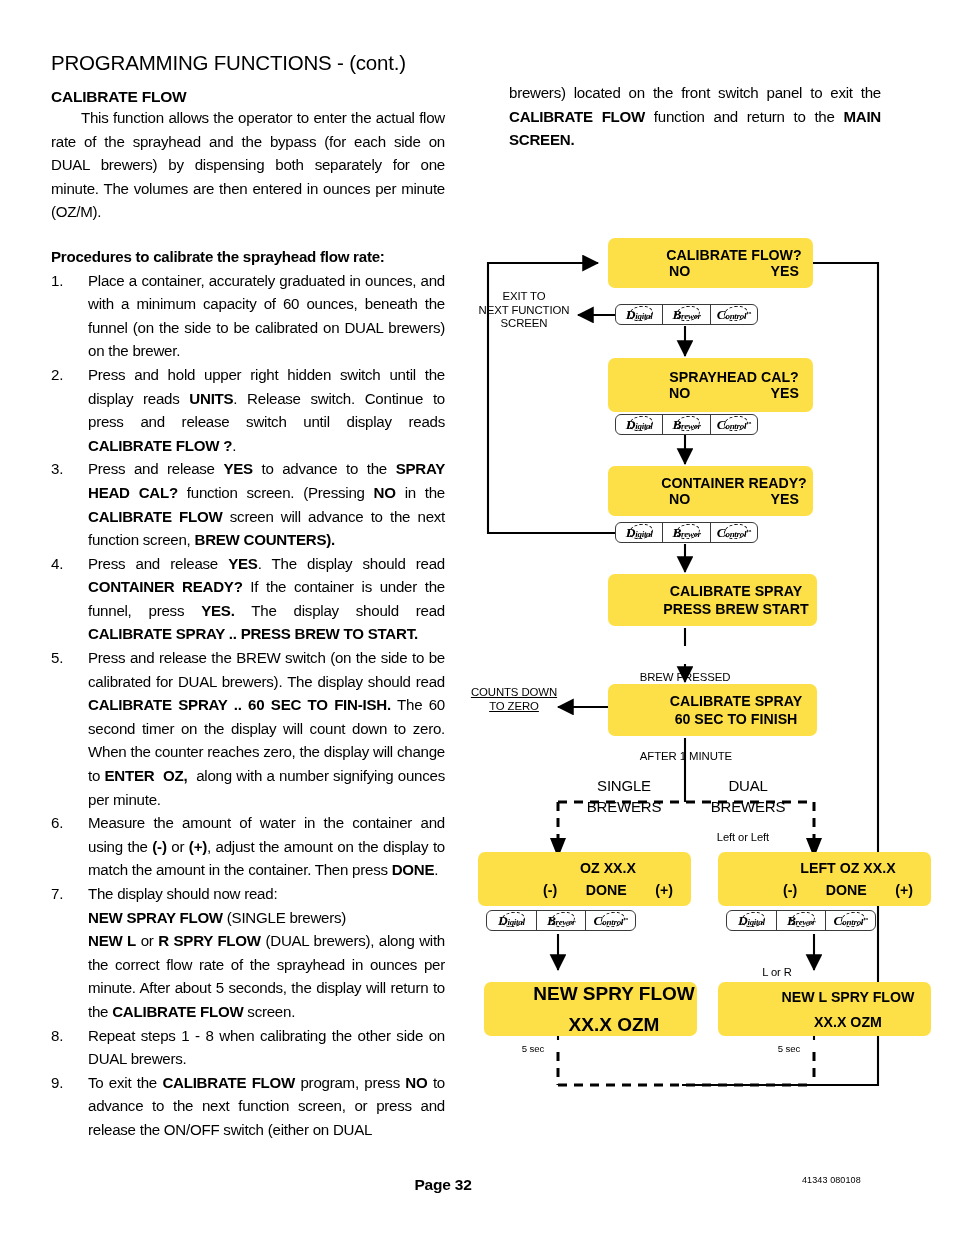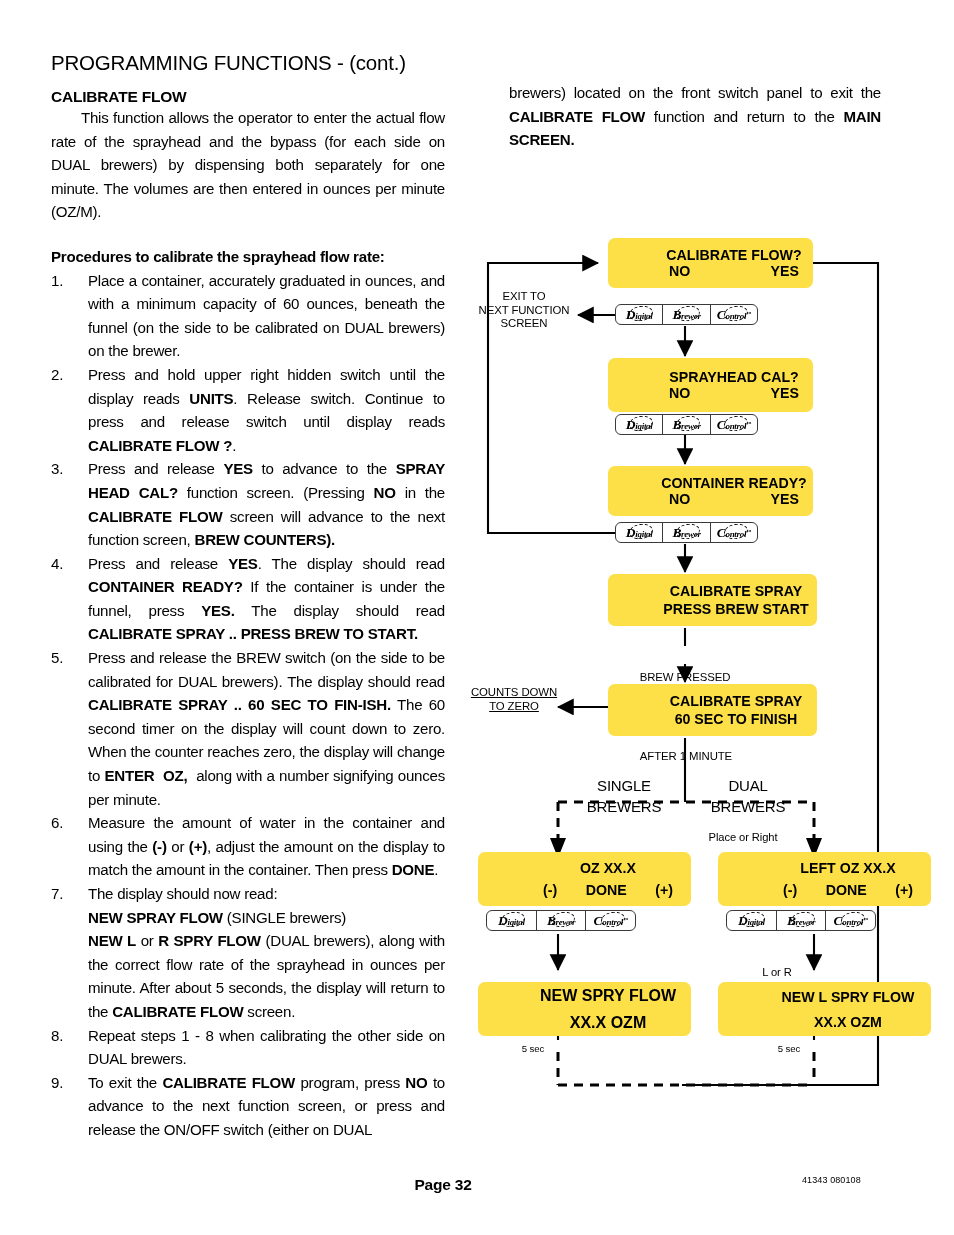--- a/index.html
+++ b/index.html
@@ -332,21 +332,21 @@
       <span>BREWERS</span>
     </div>
     <div class="clabel big" style="left:232px;top:549px;width:92px;">
       <span>DUAL</span>
     </div>
     <div class="clabel big" style="left:222px;top:570px;width:112px;">
       <span>BREWERS</span>
     </div>
 
     <div class="clabel mixed" style="left:218px;top:601px;width:110px;">
-      <span>Place or Right</span>
+      <span>Left or Left</span>
     </div>
 
     <div class="fbox two" style="left:8px;top:622px;width:166px;height:54px;font-size:14.2px;">
       <span class="l1">OZ XX.X</span>
       <span class="row" style="padding:0 18px;margin-top:4px;">
         <span>(-)</span>
         <span>DONE</span>
         <span>(+)</span>
       </span>
     </div>
@@ -387,21 +387,21 @@
       <div class="cell">
         <span class="kp-ell"></span>
         <span class="kp-txt"><span class="big">C</span><span>ontrol</span><span class="tm">™</span></span>
       </div>
     </div>
 
     <div class="clabel mixed" style="left:272px;top:736px;width:70px;">
       <span>L or R</span>
     </div>
 
-    <div class="fbox two" style="left:8px;top:752px;width:166px;height:54px;font-size:16px;">
+    <div class="fbox two" style="left:14px;top:752px;width:166px;height:54px;font-size:19px;">
       <span class="l1">NEW SPRY FLOW</span>
       <span class="l2" style="margin-top:7px;">XX.X  OZM</span>
     </div>
 
     <div class="fbox two" style="left:248px;top:752px;width:166px;height:54px;font-size:14.2px;">
       <span class="l1">NEW L SPRY FLOW</span>
       <span class="l2" style="margin-top:7px;">XX.X  OZM</span>
     </div>
 
     <div class="clabel small" style="left:38px;top:812px;width:50px;">

